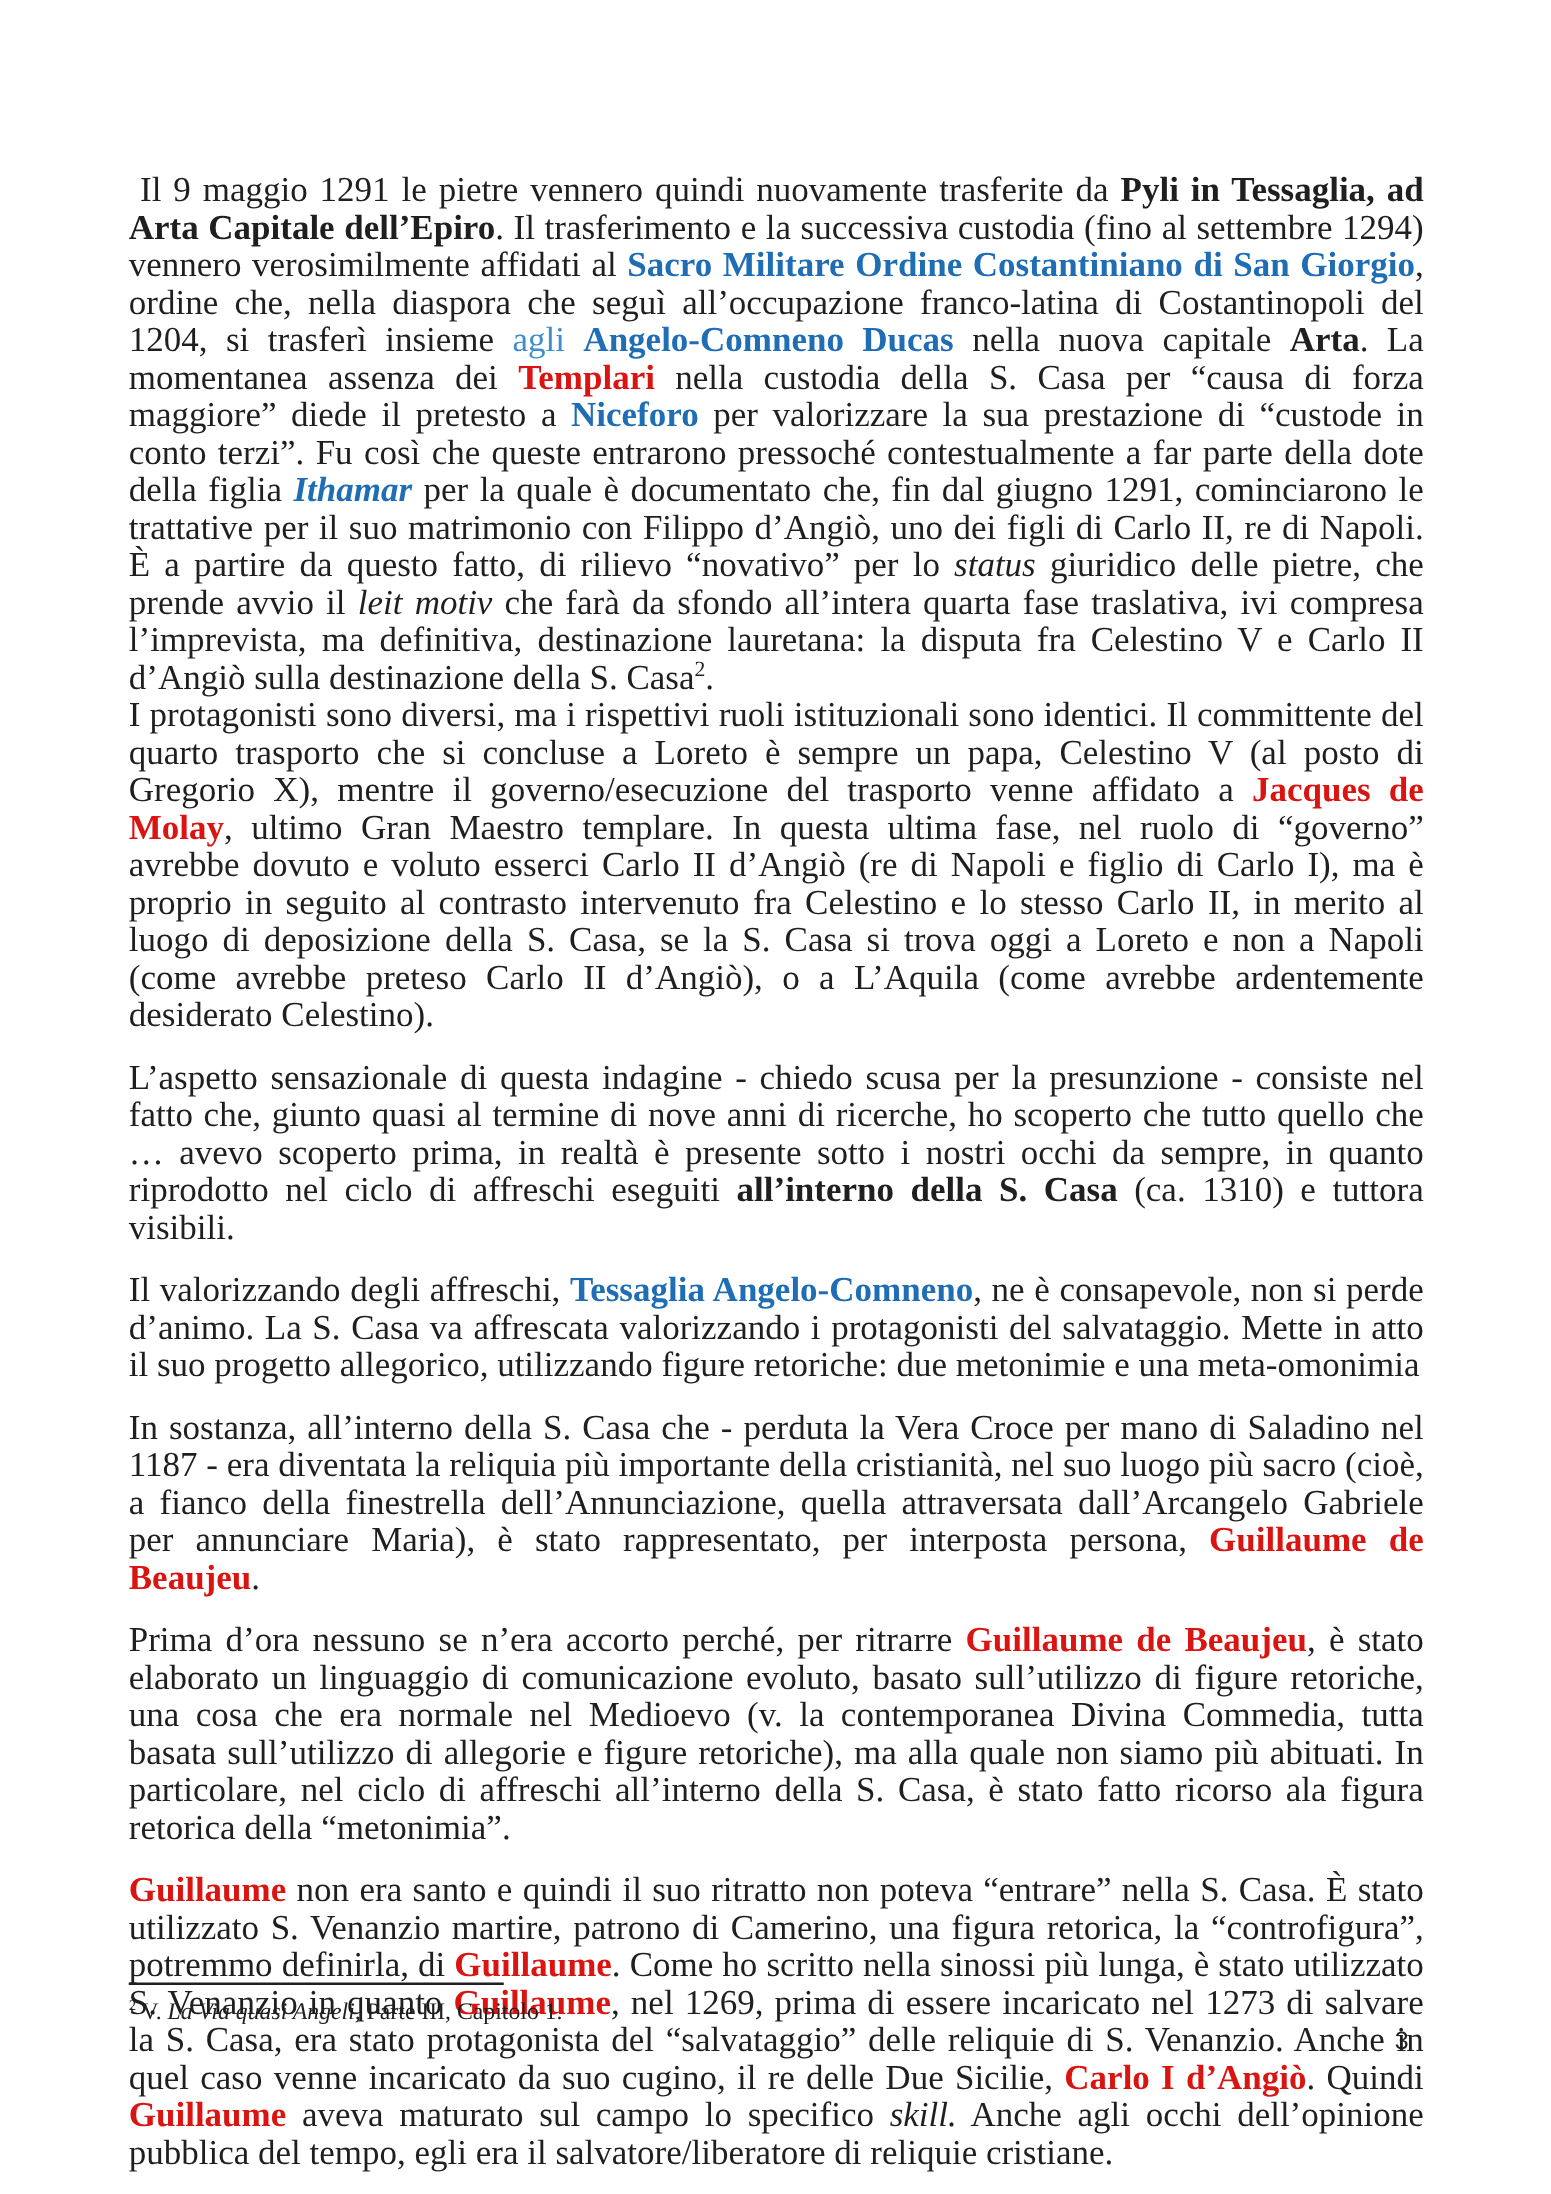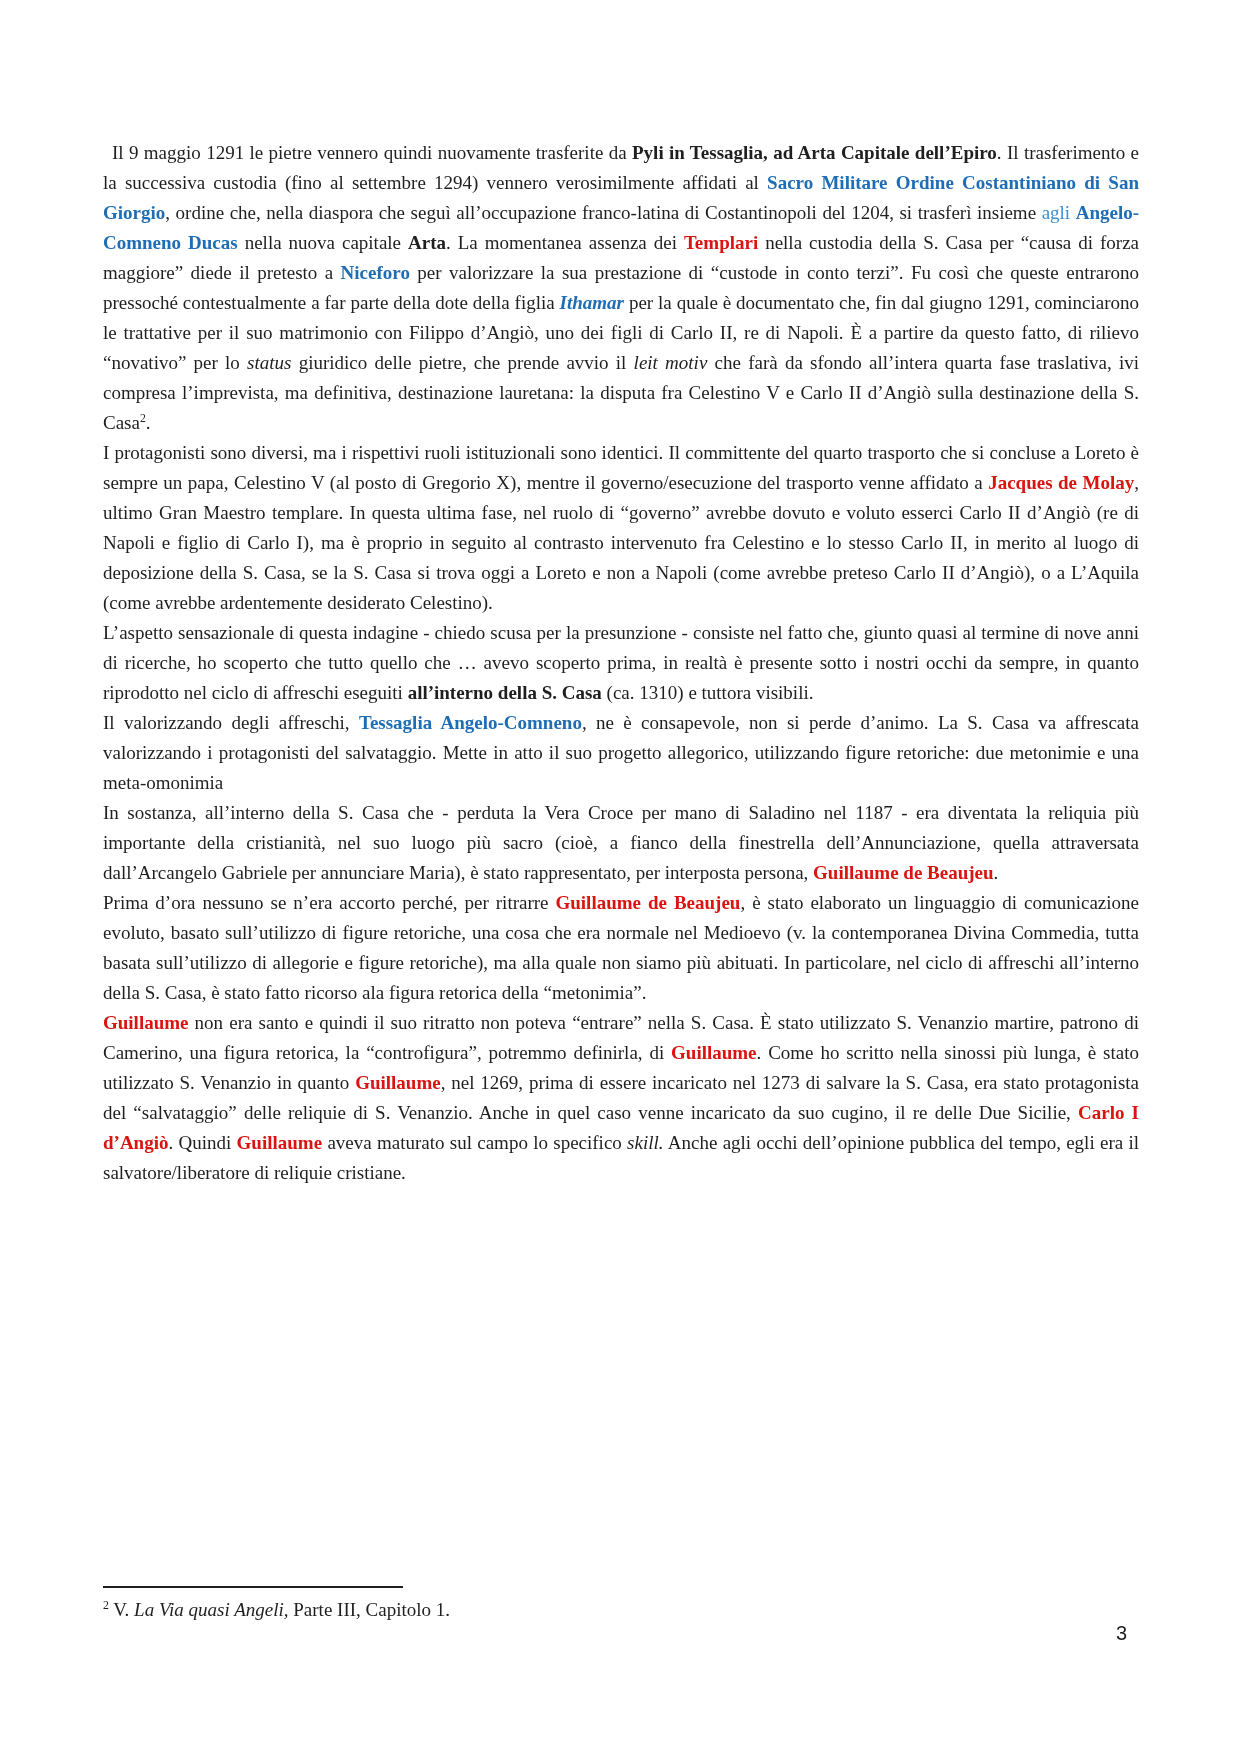--- a/index.html
+++ b/index.html
@@ -23,25 +23,25 @@
   }
   .content{
     position:absolute;
     left:103px;
     top:138px;
     width:1036px;
   }
   .content p{
     margin:0;
     text-align:justify;
-    font-size:19px;
+    font-size:28px;
     line-height:30px;
     hyphens:none;
   }
-  .content p.gap{}
+  .content p.gap{margin-top:20px;}
   .content p.indent{text-indent:9px;}
   .b{font-weight:bold;}
   .i{font-style:italic;}
   .bb{color:var(--c-blue);font-weight:bold;}
   .bbi{color:var(--c-blue);font-weight:bold;font-style:italic;}
   .lb{color:var(--c-lightblue);}
   .rb{color:var(--c-red);font-weight:bold;}
   .sup{vertical-align:super;font-size:0.62em;line-height:0;}
   .footnote-block{
     position:absolute;

